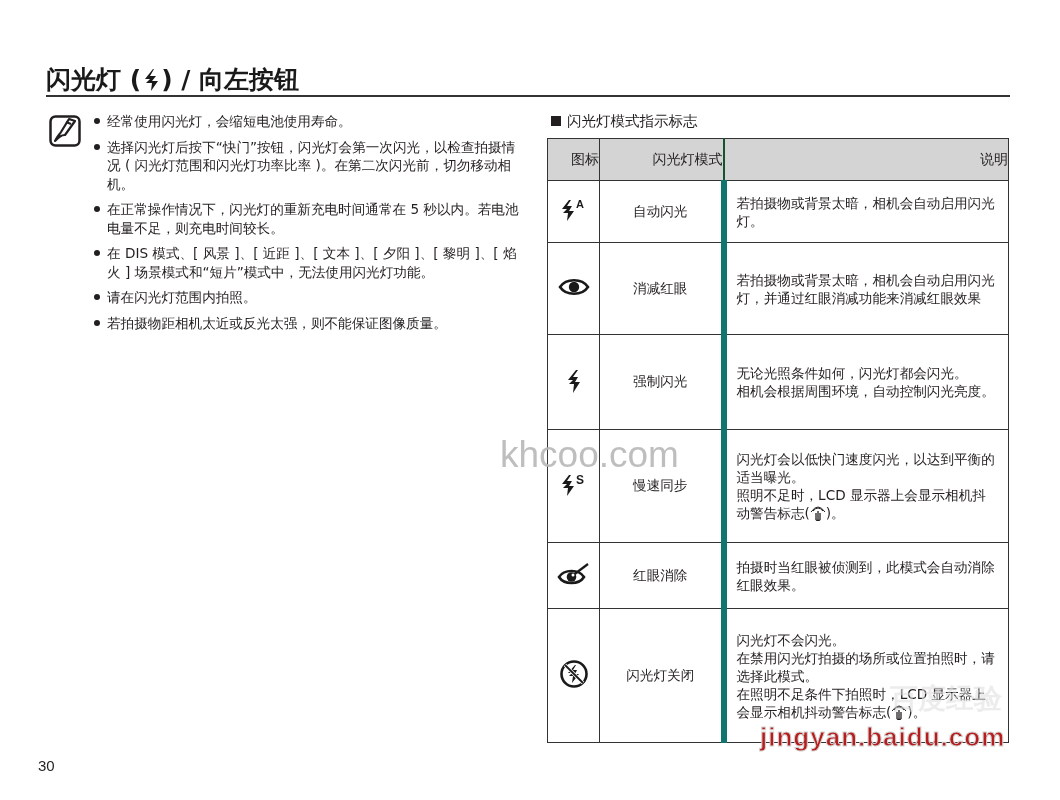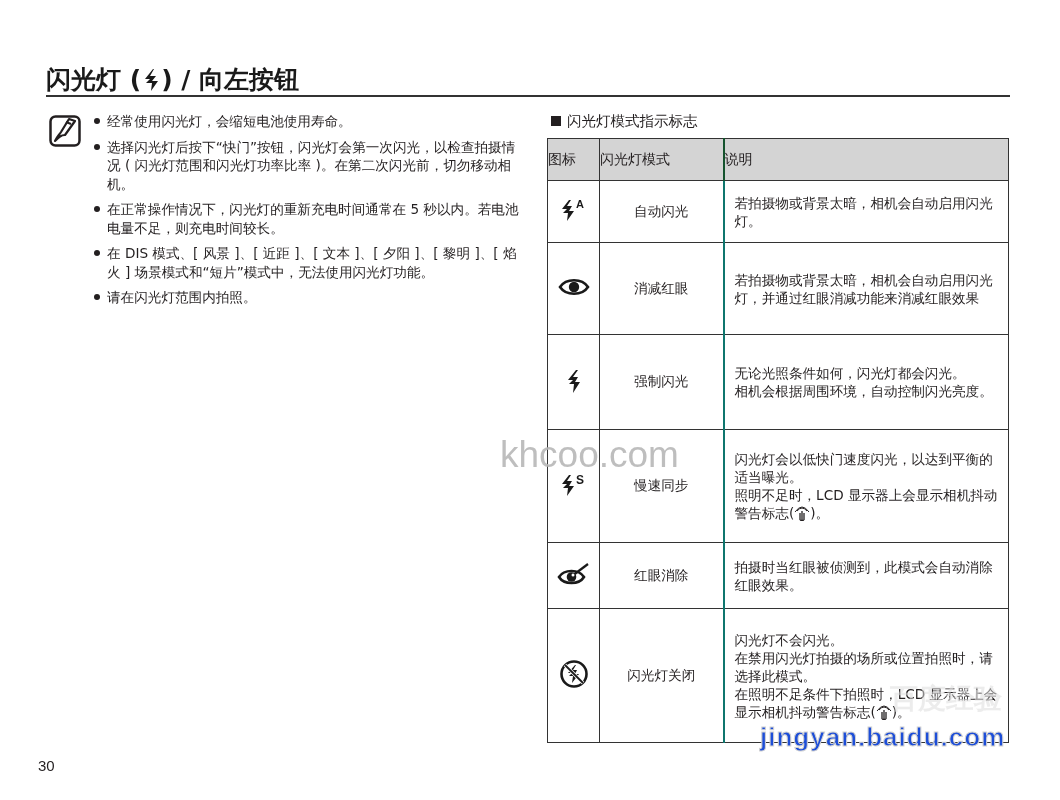--- a/index.html
+++ b/index.html
@@ -37,46 +37,46 @@
       position: absolute; left: 551px; top: 111px; font-size: 14.5px; line-height: 20px; color: #231f20;
       white-space: nowrap;
     }
     .section-heading .sq { display: inline-block; width: 10px; height: 10px; background: #231f20; margin-right: 6px; vertical-align: 0px; }
 
     table.modes {
       position: absolute; left: 547px; top: 138px; width: 462px;
       border-collapse: collapse; font-size: 13.6px; color: #231f20;
     }
     table.modes th {
-      background: #d4d4d4; font-weight: normal; height: 42px; text-align: left;
+      background: #d4d4d4; font-weight: normal; height: 42px; text-align: right;
       border: 1px solid #333; font-size: 14px;
     }
     table.modes td {
       border: 1px solid #333; vertical-align: middle;
     }
-    table.modes td.desc { border-left: 2px solid #0f766e; padding: 6px 10px 6px 10px; line-height: 18px; text-align: left; }
+    table.modes td.desc { border-left: 6px solid #0f766e; padding: 6px 10px 6px 10px; line-height: 18px; text-align: left; }
     table.modes th.desc-h { border-left: 2px solid #14532d; }
     table.modes td.icon { width: 52px; text-align: center; }
     table.modes td.mode { width: 124px; text-align: center; }
     .r1 { height: 62px; }
     .r2 { height: 92px; }
     .r3 { height: 95px; }
     .r4 { height: 113px; }
     .r5 { height: 66px; }
     .r6 { height: 134px; }
 
     .hand-glyph { display: inline-block; width: 16px; height: 16px; vertical-align: -3px; }
 
     .watermark-khcoo {
       position: absolute; left: 500px; top: 434px; font-family: "Liberation Sans", sans-serif;
       font-size: 37px; color: #b8b8b8; opacity: 0.9; letter-spacing: 0px; white-space: nowrap;
     }
     .watermark-baidu {
       position: absolute; left: 760px; top: 722px; font-family: "Liberation Sans", sans-serif;
-      font-size: 26px; font-weight: bold; color: #1d4ed8; letter-spacing: 1px; white-space: nowrap;
+      font-size: 26px; font-weight: bold; color: #b91c1c; letter-spacing: 1px; white-space: nowrap;
       -webkit-text-stroke: 1px #d2d2d2;
     }
     .watermark-jy {
       position: absolute; left: 890px; top: 680px; font-size: 28px; font-weight: bold; color: rgba(220,220,220,0.55);
       white-space: nowrap;
     }
 
     .page-number {
       position: absolute; left: 38px; top: 757px; font-size: 15px; font-family: "Liberation Sans", sans-serif; color: #231f20;
     }
@@ -98,20 +98,21 @@
     <path d="M17 7 L22 9" stroke="#231f20" stroke-width="2"></path>
   </svg>
 </div>
 
 <ul class="notes">
   <li>经常使用闪光灯，会缩短电池使用寿命。</li>
   <li>选择闪光灯后按下“快门”按钮，闪光灯会第一次闪光，以检查拍摄情况 ( 闪光灯范围和闪光灯功率比率 )。在第二次闪光前，切勿移动相机。</li>
   <li>在正常操作情况下，闪光灯的重新充电时间通常在 5 秒以内。若电池电量不足，则充电时间较长。</li>
   <li>在 DIS 模式、[ 风景 ]、[ 近距 ]、[ 文本 ]、[ 夕阳 ]、[ 黎明 ]、[ 焰火 ] 场景模式和“短片”模式中，无法使用闪光灯功能。</li>
   <li>请在闪光灯范围内拍照。</li>
+  <li>若拍摄物距相机太近或反光太强，则不能保证图像质量。</li>
 </ul>
 
 <div class="section-heading">
   <span class="sq"></span><span>闪光灯模式指示标志</span>
 </div>
 
 <table class="modes">
   <thead>
     <tr>
       <th>图标</th>

